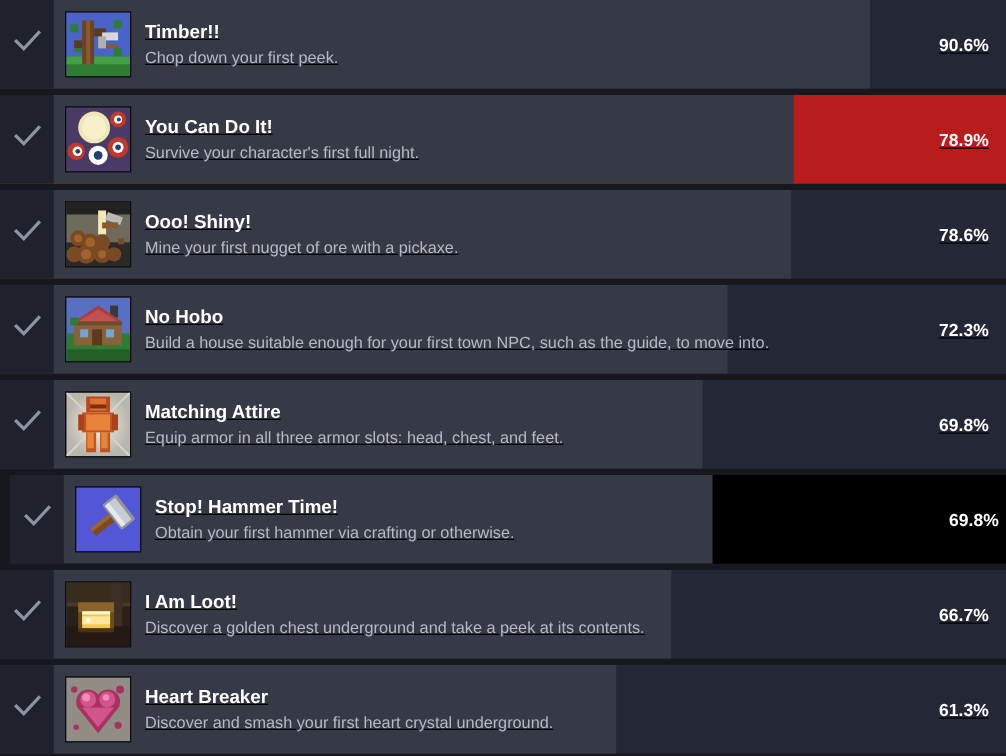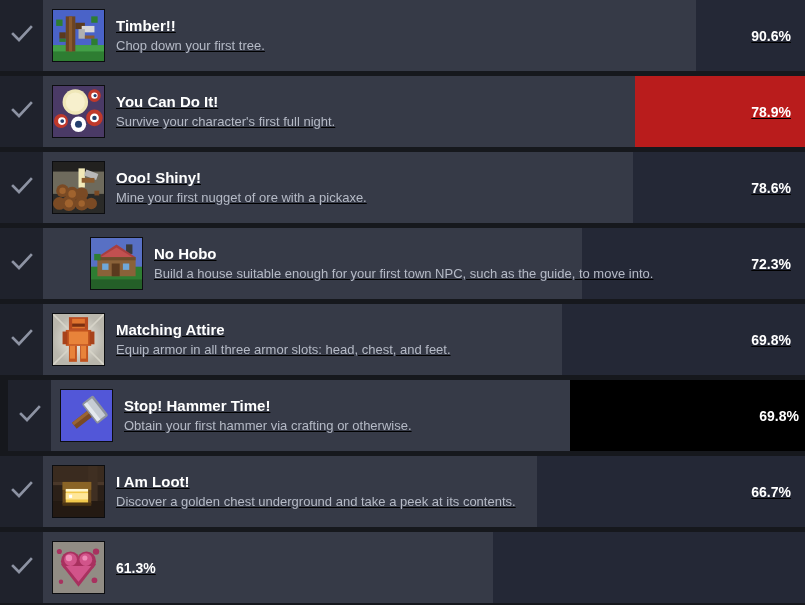--- a/index.html
+++ b/index.html
@@ -121,21 +121,21 @@
         <rect x="8" y="6" width="2" height="3" fill="#b0b0b0"></rect>
         <rect x="10" y="8" width="3" height="1" fill="#8a5a2e"></rect>
         <rect x="1" y="3" width="2" height="2" fill="#2e7d32"></rect>
         <rect x="12" y="2" width="2" height="2" fill="#2e7d32"></rect>
         <rect x="12" y="9" width="2" height="2" fill="#2e7d32"></rect>
         <rect x="2" y="9" width="2" height="1" fill="#2e7d32"></rect>
       </svg>
         </div>
       <div class="text-col">
         <div class="ach-title">Timber!!</div>
-        <div class="ach-desc">Chop down your first tree.</div>
+        <div class="ach-desc">Chop down your first peek.</div>
       </div>
       <div class="pct">90.6%</div>
     </div>
     </div>
     <div class="ach-row" style="background: #b91c1c;">
     <div class="progress-fill" style="width:635px;background:#363a47"></div>
     <div class="check-col" style="background:#1f222c">
       <span class="check-icon"><svg width="22" height="18" viewBox="0 0 22 18">
     <path d="M2 9 L8 15 L20 2" stroke="#8d93a3" stroke-width="2.6" fill="none" stroke-linecap="square"></path>
   </svg></span>
@@ -200,21 +200,21 @@
         <rect x="13" y="9" width="1.5" height="1.5" fill="#7a4a24"></rect>
       </svg>
         </div>
       <div class="text-col">
         <div class="ach-title">Ooo! Shiny!</div>
         <div class="ach-desc">Mine your first nugget of ore with a pickaxe.</div>
       </div>
       <div class="pct">78.6%</div>
     </div>
     </div>
-    <div class="ach-row" style="background: rgb(36, 40, 54); gap: 38px;">
+    <div class="ach-row" style="background: rgb(36, 40, 54);">
     <div class="progress-fill" style="width:582px;background:#363a47"></div>
     <div class="check-col" style="background:#1f222c">
       <span class="check-icon"><svg width="22" height="18" viewBox="0 0 22 18">
     <path d="M2 9 L8 15 L20 2" stroke="#8d93a3" stroke-width="2.6" fill="none" stroke-linecap="square"></path>
   </svg></span>
     </div>
     <div class="row-body">
       <div class="icon-wrap">
           <svg viewBox="0 0 16 16" preserveAspectRatio="none">
         <rect width="16" height="16" fill="#5870c4"></rect>
@@ -363,16 +363,20 @@
           <polygon points="4,7.5 12,7.5 8,12.5"></polygon>
         </g>
         <circle cx="5" cy="5" r="1" fill="#ef8cb8"></circle>
         <circle cx="10" cy="5" r="0.8" fill="#ef8cb8"></circle>
         <circle cx="13.5" cy="3" r="1" fill="#a8315f"></circle>
         <circle cx="2" cy="3" r="0.8" fill="#a8315f"></circle>
         <circle cx="13" cy="12" r="0.9" fill="#a8315f"></circle>
         <circle cx="2.5" cy="12.5" r="0.7" fill="#a8315f"></circle>
       </svg>
         </div>
+      <div class="text-col">
+        <div class="ach-title">Heart Breaker</div>
+        <div class="ach-desc">Discover and smash your first heart crystal underground.</div>
+      </div>
       <div class="pct">61.3%</div>
     </div>
     </div>
   </div>
 
 </body></html>

